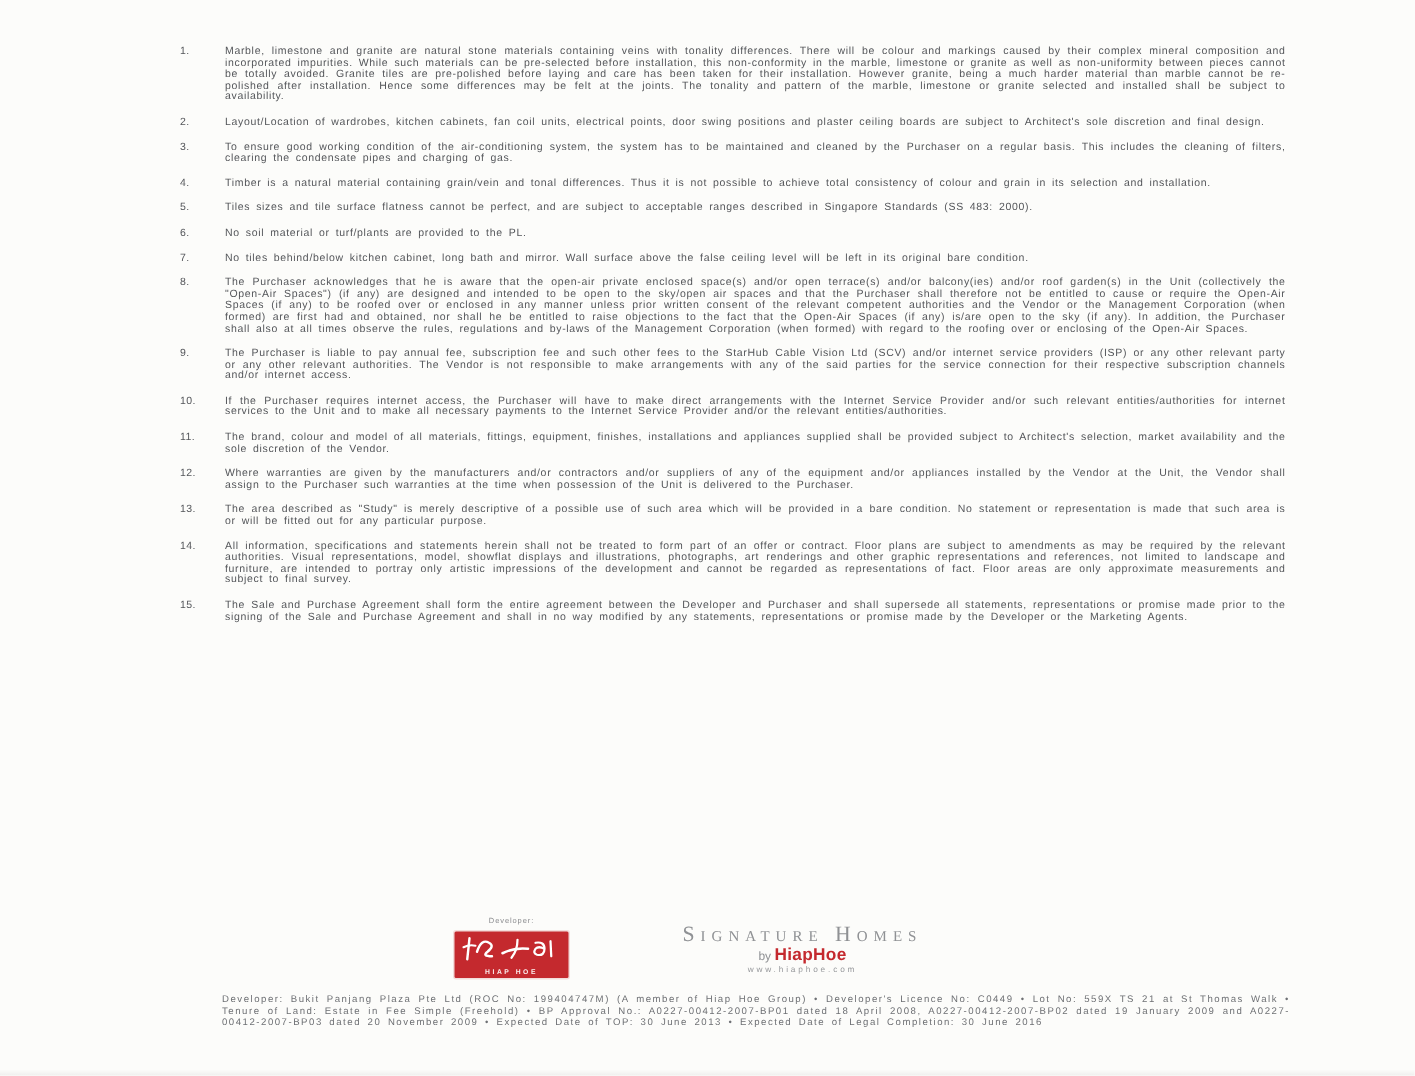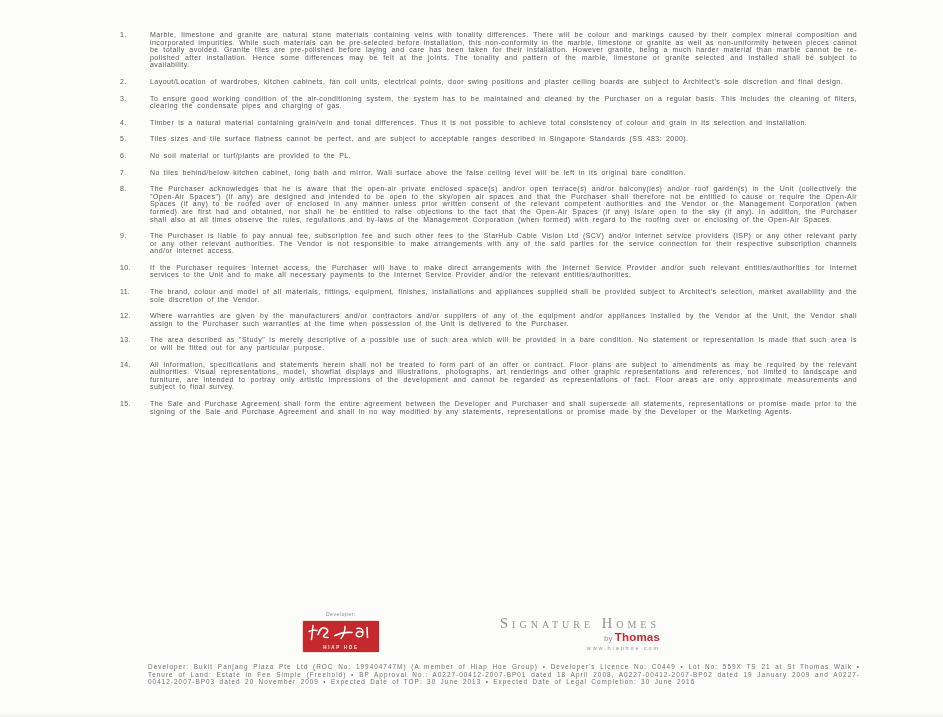--- a/index.html
+++ b/index.html
@@ -43,21 +43,21 @@
     display:flex; flex-direction:column; align-items:center; justify-content:flex-end;
     box-shadow:0 0 0 1px rgba(196,41,46,.15);
   }
   .logo-cal { position:absolute; top:1px; left:2px; width:72px; height:21px; }
   .logo-name {
     font-size:4.5px; font-weight:bold;
     color:rgba(255,255,255,.92);
     letter-spacing:1.7px; padding-bottom:2.5px; white-space:nowrap;
   }
 
-  .brand { position:absolute; left:410px; top:615px; width:250px; text-align:right; }
+  .brand { position:absolute; left:410px; top:615px; width:250px; text-align:center; }
   .brand-title {
     font-family:"Liberation Serif", serif;
     font-variant:small-caps;
     font-size:14.5px; letter-spacing:4px;
     color:#8f9194; white-space:nowrap;
   }
   .brand-by { margin-top:0px; font-size:8px; color:#8f9194; line-height:11px; }
   .brand-by .name { font-size:11.5px; font-weight:bold; color:#c4292e; letter-spacing:.2px; }
   .brand-url { margin-top:1px; font-size:5.5px; letter-spacing:1.9px; color:#96989b; }
 
@@ -162,19 +162,19 @@
       <path d="M30 13 Q38 9 47 10" stroke-width="1.7"></path>
       <path d="M40 4 Q40 11 36 16" stroke-width="1.5"></path>
       <path d="M52 6 Q58 5 58 10 Q58 15 53 14 Q50 13 52 10 Q54 8 58 10" stroke-width="1.5"></path>
       <path d="M62 5 L62.5 15" stroke-width="1.5"></path>
     </svg>
     <div class="logo-name">HIAP HOE</div>
   </div>
 
   <div class="brand">
     <div class="brand-title">Signature Homes</div>
-    <div class="brand-by"><span>by</span> <span class="name">Thomas</span></div>
+    <div class="brand-by"><span>by</span> <span class="name">HiapHoe</span></div>
     <div class="brand-url">www.hiaphoe.com</div>
   </div>
 
   <div class="legal">Developer: Bukit Panjang Plaza Pte Ltd (ROC No: 199404747M) (A member of Hiap Hoe Group) • Developer's Licence No: C0449 • Lot No: 559X TS 21 at St Thomas Walk • Tenure of Land: Estate in Fee Simple (Freehold) • BP Approval No.: A0227-00412-2007-BP01 dated 18 April 2008, A0227-00412-2007-BP02 dated 19 January 2009 and A0227-00412-2007-BP03 dated 20 November 2009 • Expected Date of TOP: 30 June 2013 • Expected Date of Legal Completion: 30 June 2016</div>
 
 </div>
 
 </body></html>

